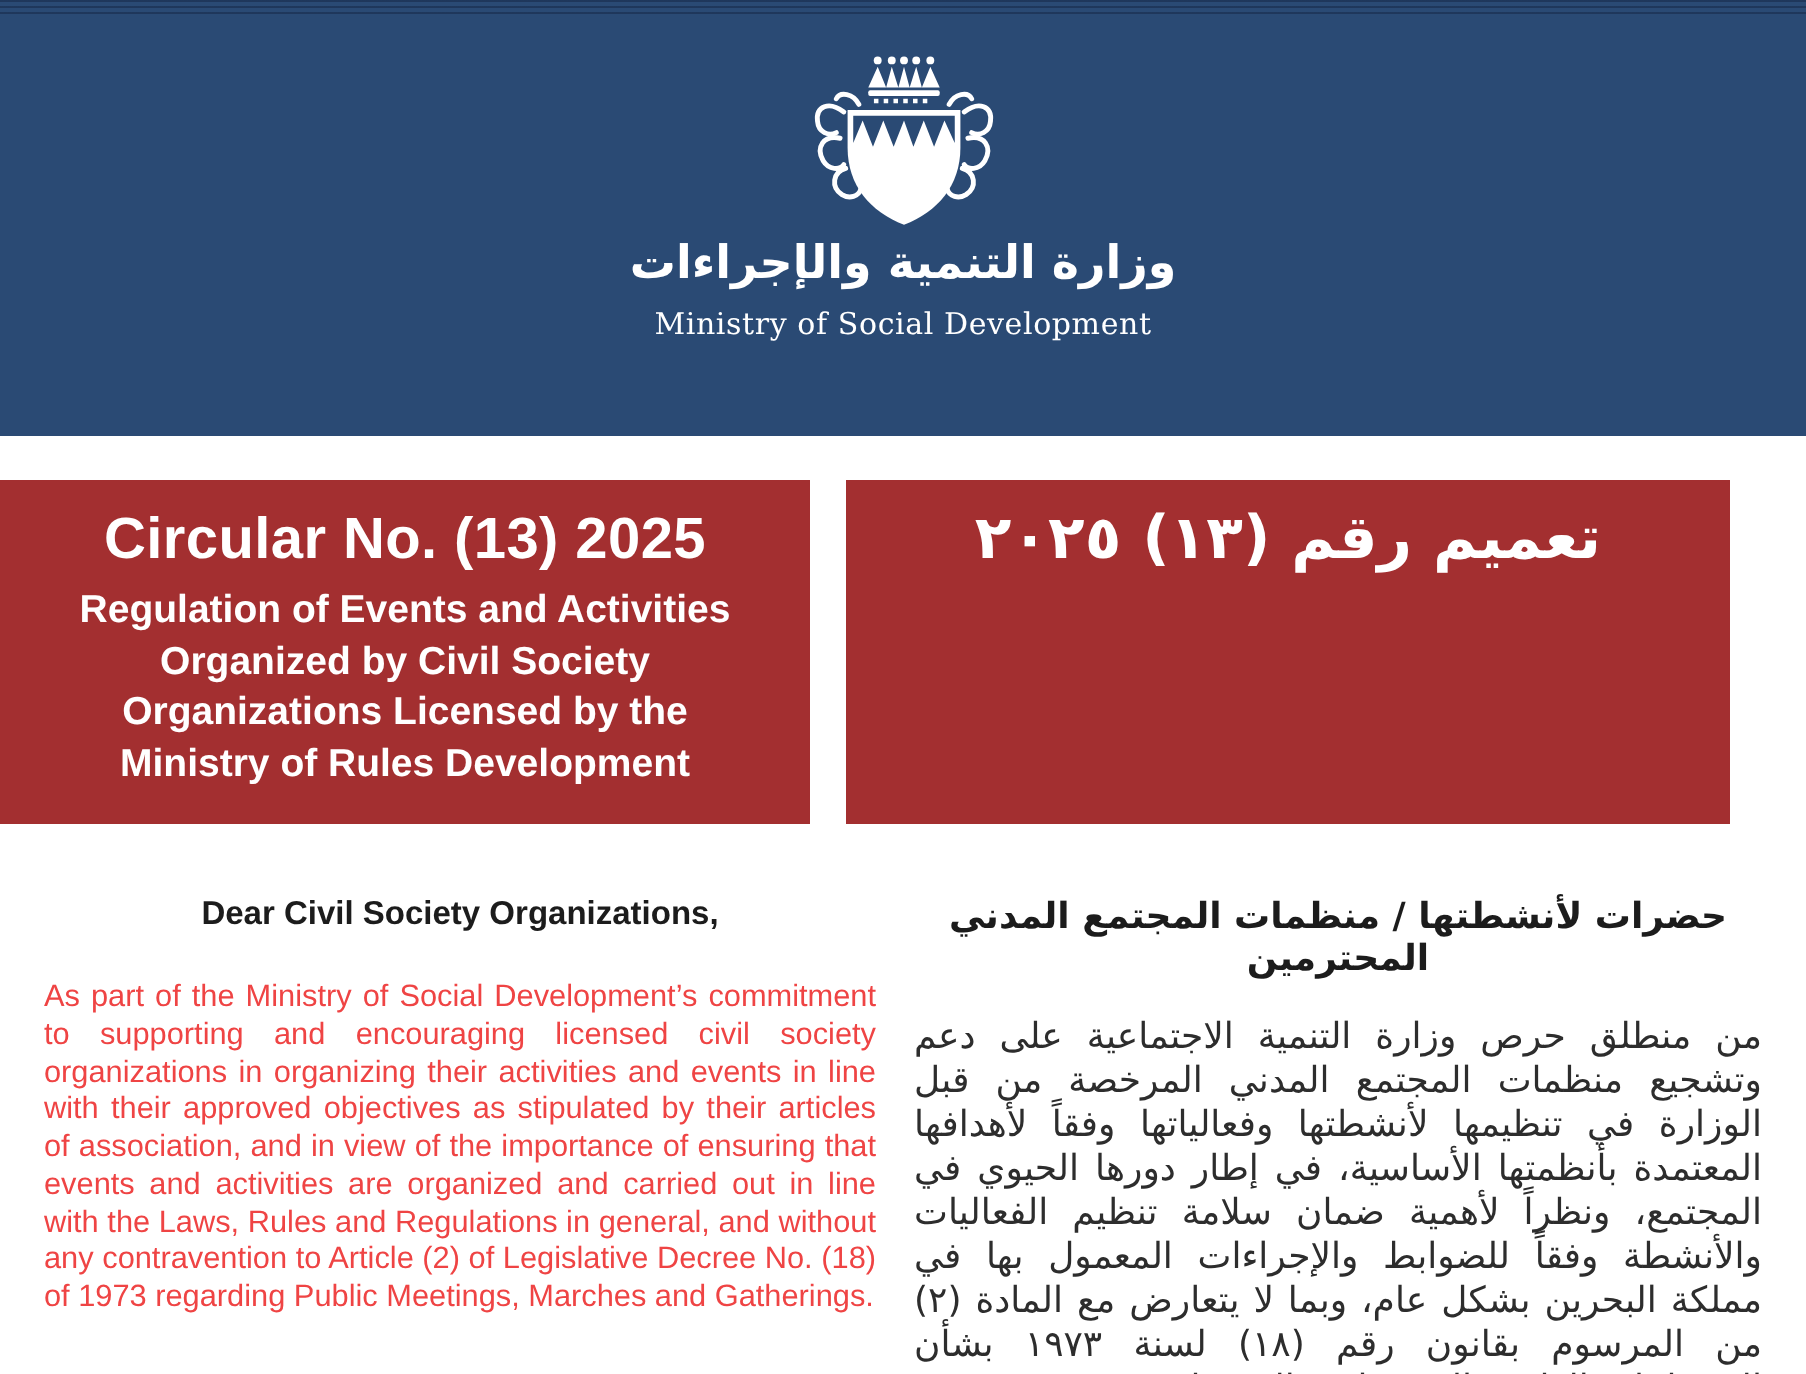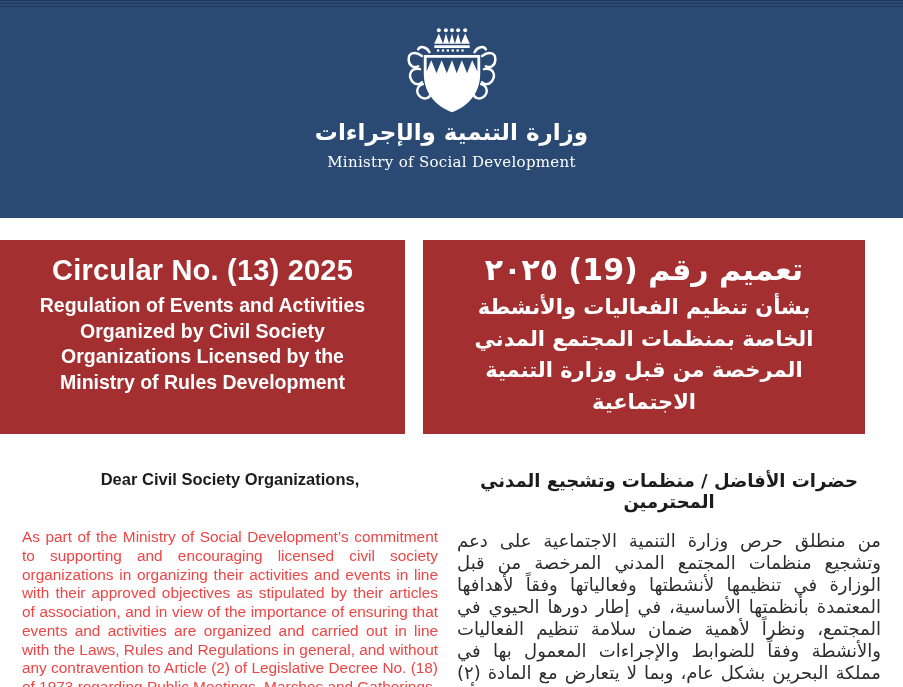--- a/index.html
+++ b/index.html
@@ -65,21 +65,21 @@
 
   
   .content {
     display: flex; justify-content: space-between;
     padding: 0 22px; margin-top: 36px;
   }
   .col-en { width: 416px; }
   .col-ar { width: 424px; direction: rtl; font-family: "DejaVu Sans", sans-serif; }
   .salutation-en {
     text-align: center; font-weight: 700; font-size: 16.5px; color: #1c1c1c;
-    margin-bottom: 39px;
+    margin-bottom: 23px;
   }
   .para-en {
     font-size: 15.4px; line-height: 1.22; text-align: justify; color: #ef4444;
   }
   .salutation-ar {
     text-align: center; font-weight: 700; font-size: 18px; color: #1c1c1c;
     margin-bottom: 18px;
   }
   .para-ar {
     font-size: 18px; line-height: 1.22; text-align: justify; color: #2d2d2d;
@@ -127,29 +127,28 @@
     <div class="ministry-ar" dir="rtl" lang="ar">وزارة التنمية والإجراءات</div>
     <div class="ministry-en">Ministry of Social Development</div>
   </div>
 
   <div class="banners">
     <div class="banner banner-en">
       <div class="banner-title">Circular No. (13) 2025</div>
       <div class="banner-sub">Regulation of Events and Activities Organized by Civil Society Organizations Licensed by the Ministry of Rules Development</div>
     </div>
     <div class="banner banner-ar" dir="rtl" lang="ar">
-      <div class="banner-title">تعميم رقم (19) ٢٠٢٥</div>
-      <div class="banner-sub">بشأن تنظيم الفعاليات والأنشطة الخاصة بمنظمات المجتمع المدني المرخصة من قبل وزارة التنمية الاجتماعية</div>
+      <div class="banner-title">تعميم رقم (١٣) ٢٠٢٥</div>
     </div>
   </div>
 
   <div class="content">
     <div class="col-en">
       <div class="salutation-en">Dear Civil Society Organizations,</div>
       <div class="para-en">As part of the Ministry of Social Development’s commitment to supporting and encouraging licensed civil society organizations in organizing their activities and events in line with their approved objectives as stipulated by their articles of association, and in view of the importance of ensuring that events and activities are organized and carried out in line with the Laws, Rules and Regulations in general, and without any contravention to Article (2) of Legislative Decree No. (18) of 1973 regarding Public Meetings, Marches and Gatherings.</div>
     </div>
     <div class="col-ar" dir="rtl" lang="ar">
-      <div class="salutation-ar">حضرات الأفاضل / منظمات وتشجيع المدني المحترمين</div>
+      <div class="salutation-ar">حضرات لأنشطتها / منظمات المجتمع المدني المحترمين</div>
       <div class="para-ar">من منطلق حرص وزارة التنمية الاجتماعية على دعم وتشجيع منظمات المجتمع المدني المرخصة من قبل الوزارة في تنظيمها لأنشطتها وفعالياتها وفقاً لأهدافها المعتمدة بأنظمتها الأساسية، في إطار دورها الحيوي في المجتمع، ونظراً لأهمية ضمان سلامة تنظيم الفعاليات والأنشطة وفقاً للضوابط والإجراءات المعمول بها في مملكة البحرين بشكل عام، وبما لا يتعارض مع المادة (٢) من المرسوم بقانون رقم (١٨) لسنة ١٩٧٣ بشأن الاجتماعات العامة والمسيرات والتجمعات.</div>
     </div>
   </div>
 
 </div>
 
 </body></html>

